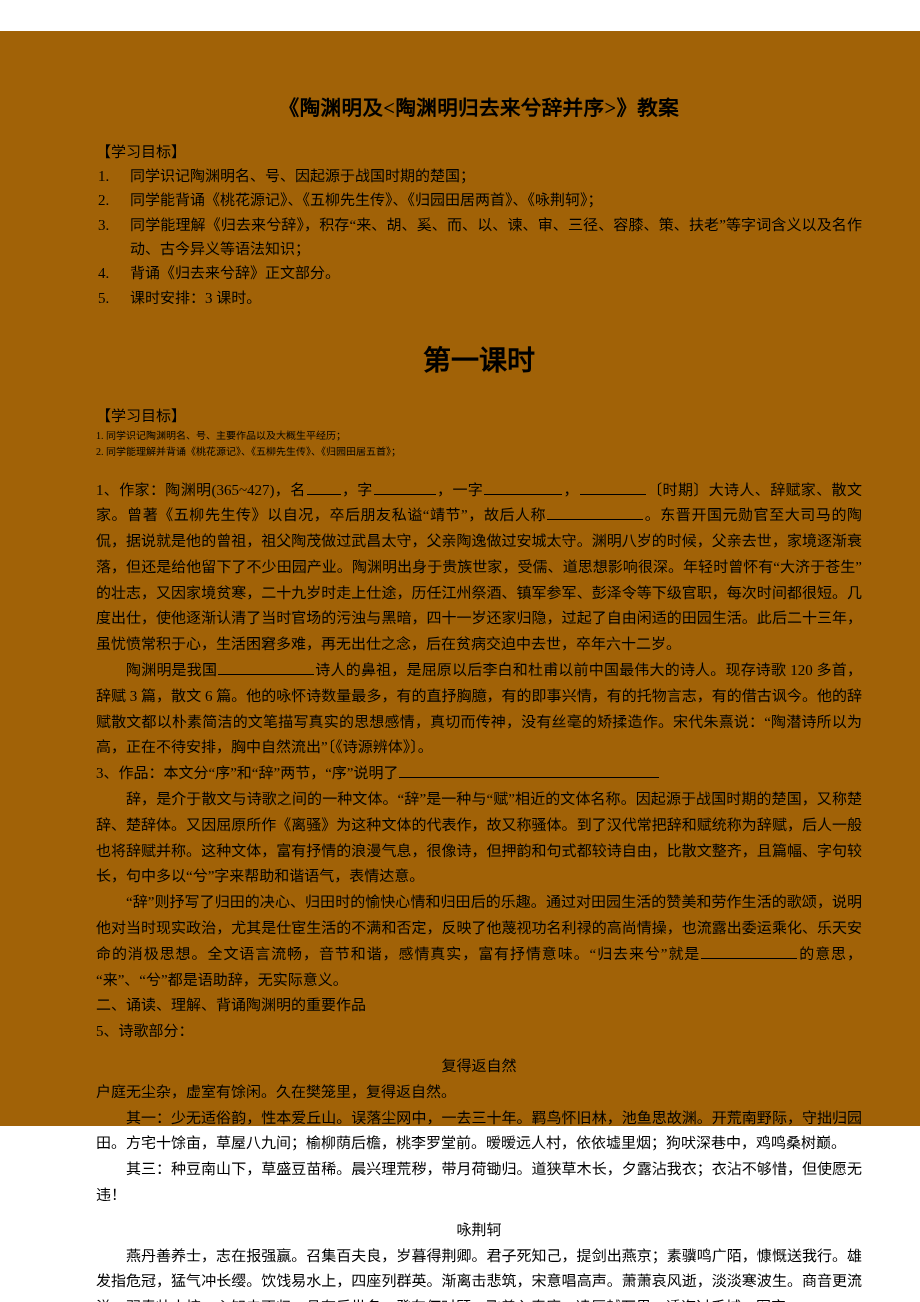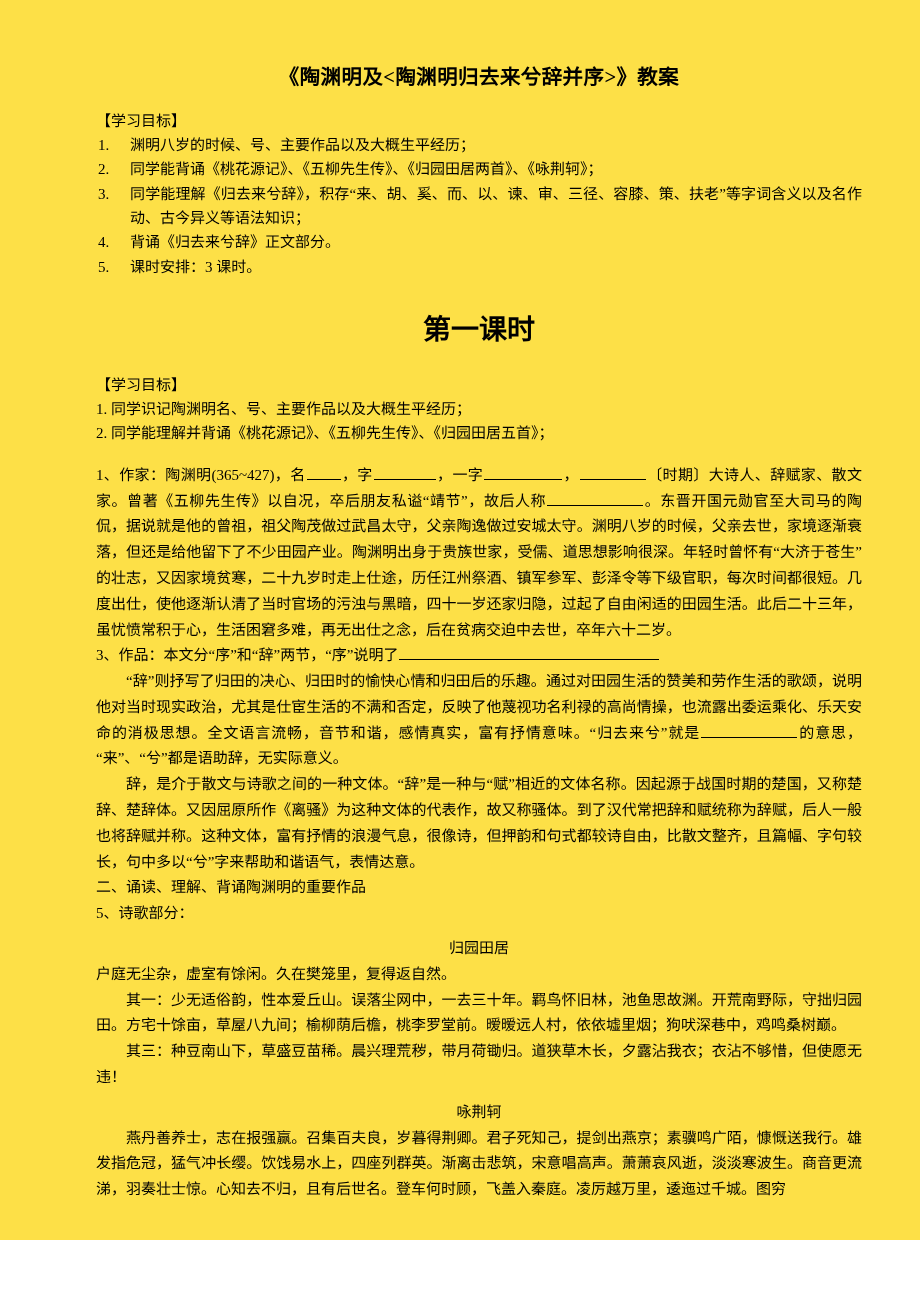--- a/index.html
+++ b/index.html
@@ -10,24 +10,25 @@
   body {
     width: 920px;
     height: 1302px;
     font-family: "Liberation Serif", "DejaVu Serif", serif;
     color: #000000;
     overflow: hidden;
   }
   .page {
     position: relative;
     width: 920px;
-    height: 1240px;
+    height: 1095px;
     box-sizing: border-box;
     padding: 62px 58px 0 96px;
-    background: #fde047;
+    background: #a16207;
+    margin-top: 31px;
   }
   .doc-title {
     text-align: center;
     font-size: 20.5px;
     font-weight: bold;
     letter-spacing: 0.4px;
     margin: 0 0 16px 0;
     line-height: 1.5;
   }
   .section-title {
@@ -65,21 +66,21 @@
     font-size: 15px;
     line-height: 1.72;
     margin: 0;
     text-align: justify;
     text-justify: inter-ideograph;
   }
   .p.indent {
     text-indent: 2em;
   }
   .plain-list-line {
-    font-size: 15px;
+    font-size: 10px;
     line-height: 1.62;
     margin: 0;
   }
   .poem-title {
     text-align: center;
     font-size: 15px;
     line-height: 1.72;
     margin: 0;
   }
   .gap-sm { height: 9px; }
@@ -101,50 +102,51 @@
 </head>
 <body>
 
 <div class="page">
 
   <h1 class="doc-title">《陶渊明及&lt;陶渊明归去来兮辞并序&gt;》教案</h1>
 
   <p class="bracket-head">【学习目标】</p>
 
   <ul class="num-list">
-    <li><span class="marker">1.</span><span>渊明八岁的时候、号、主要作品以及大概生平经历；</span></li>
+    <li><span class="marker">1.</span><span>同学识记陶渊明名、号、因起源于战国时期的楚国；</span></li>
     <li><span class="marker">2.</span><span>同学能背诵《桃花源记》、《五柳先生传》、《归园田居两首》、《咏荆轲》；</span></li>
     <li><span class="marker">3.</span><span>同学能理解《归去来兮辞》，积存“来、胡、奚、而、以、谏、审、三径、容膝、策、扶老”等字词含义以及名作动、古今异义等语法知识；</span></li>
     <li><span class="marker">4.</span><span>背诵《归去来兮辞》正文部分。</span></li>
     <li><span class="marker">5.</span><span>课时安排：3 课时。</span></li>
   </ul>
 
   <h2 class="section-title">第一课时</h2>
 
   <p class="bracket-head">【学习目标】</p>
   <p class="plain-list-line">1. 同学识记陶渊明名、号、主要作品以及大概生平经历；</p>
   <p class="plain-list-line">2. 同学能理解并背诵《桃花源记》、《五柳先生传》、《归园田居五首》；</p>
 
   <div class="gap-md"></div>
 
 
   <p class="p"><span>1、作家：</span><span>陶渊明(365~427)，名</span><span class="blank b-xs"></span><span>，字</span><span class="blank b-md"></span><span>，一字</span><span class="blank b-xl"></span><span>，</span><span class="blank b-lg"></span><span>〔时期〕大诗人、辞赋家、散文家。曾著《五柳先生传》以自况，卒后朋友私谥“靖节”，故后人称</span><span class="blank b-xxl"></span><span>。东晋开国元勋官至大司马的陶侃，据说就是他的曾祖，祖父陶茂做过武昌太守，父亲陶逸做过安城太守。渊明八岁的时候，父亲去世，家境逐渐衰落，但还是给他留下了不少田园产业。陶渊明出身于贵族世家，受儒、道思想影响很深。年轻时曾怀有“大济于苍生”的壮志，又因家境贫寒，二十九岁时走上仕途，历任江州祭酒、镇军参军、彭泽令等下级官职，每次时间都很短。几度出仕，使他逐渐认清了当时官场的污浊与黑暗，四十一岁还家归隐，过起了自由闲适的田园生活。此后二十三年，虽忧愤常积于心，生活困窘多难，再无出仕之念，后在贫病交迫中去世，卒年六十二岁。</span></p>
 
+  <p class="p indent"><span>陶渊明是我国</span><span class="blank b-xxl"></span><span>诗人的鼻祖，是屈原以后李白和杜甫以前中国最伟大的诗人。现存诗歌 120 多首，辞赋 3 篇，散文 6 篇。他的咏怀诗数量最多，有的直抒胸臆，有的即事兴情，有的托物言志，有的借古讽今。他的辞赋散文都以朴素简洁的文笔描写真实的思想感情，真切而传神，没有丝毫的矫揉造作。宋代朱熹说：“陶潜诗所以为高，正在不待安排，胸中自然流出”〔《诗源辨体》〕。</span></p>
 
   <p class="p"><span>3、作品：本文分“序”和“辞”两节，“序”说明了</span><span class="blank b-wide"></span></p>
 
+  <p class="p indent">辞，是介于散文与诗歌之间的一种文体。“辞”是一种与“赋”相近的文体名称。因起源于战国时期的楚国，又称楚辞、楚辞体。又因屈原所作《离骚》为这种文体的代表作，故又称骚体。到了汉代常把辞和赋统称为辞赋，后人一般也将辞赋并称。这种文体，富有抒情的浪漫气息，很像诗，但押韵和句式都较诗自由，比散文整齐，且篇幅、字句较长，句中多以“兮”字来帮助和谐语气，表情达意。</p>
+
   <p class="p indent"><span>“辞”则抒写了归田的决心、归田时的愉快心情和归田后的乐趣。通过对田园生活的赞美和劳作生活的歌颂，说明他对当时现实政治，尤其是仕宦生活的不满和否定，反映了他蔑视功名利禄的高尚情操，也流露出委运乘化、乐天安命的消极思想。全文语言流畅，音节和谐，感情真实，富有抒情意味。“归去来兮”就是</span><span class="blank b-xxl"></span><span>的意思，“来”、“兮”都是语助辞，无实际意义。</span></p>
-
-  <p class="p indent">辞，是介于散文与诗歌之间的一种文体。“辞”是一种与“赋”相近的文体名称。因起源于战国时期的楚国，又称楚辞、楚辞体。又因屈原所作《离骚》为这种文体的代表作，故又称骚体。到了汉代常把辞和赋统称为辞赋，后人一般也将辞赋并称。这种文体，富有抒情的浪漫气息，很像诗，但押韵和句式都较诗自由，比散文整齐，且篇幅、字句较长，句中多以“兮”字来帮助和谐语气，表情达意。</p>
 
   <p class="p">二、诵读、理解、背诵陶渊明的重要作品</p>
   <p class="p">5、诗歌部分：</p>
 
   <div class="gap-sm"></div>
-  <p class="poem-title">归园田居</p>
+  <p class="poem-title">复得返自然</p>
   <p class="p">户庭无尘杂，虚室有馀闲。久在樊笼里，复得返自然。</p>
   <p class="p indent">其一：少无适俗韵，性本爱丘山。误落尘网中，一去三十年。羁鸟怀旧林，池鱼思故渊。开荒南野际，守拙归园田。方宅十馀亩，草屋八九间；榆柳荫后檐，桃李罗堂前。暧暧远人村，依依墟里烟；狗吠深巷中，鸡鸣桑树巅。</p>
   <p class="p indent">其三：种豆南山下，草盛豆苗稀。晨兴理荒秽，带月荷锄归。道狭草木长，夕露沾我衣；衣沾不够惜，但使愿无违！</p>
 
   <div class="gap-sm"></div>
   <p class="poem-title">咏荆轲</p>
   <p class="p indent">燕丹善养士，志在报强赢。召集百夫良，岁暮得荆卿。君子死知己，提剑出燕京；素骥鸣广陌，慷慨送我行。雄发指危冠，猛气冲长缨。饮饯易水上，四座列群英。渐离击悲筑，宋意唱高声。萧萧哀风逝，淡淡寒波生。商音更流涕，羽奏壮士惊。心知去不归，且有后世名。登车何时顾，飞盖入秦庭。凌厉越万里，逶迤过千城。图穷</p>
 
 </div>
 

